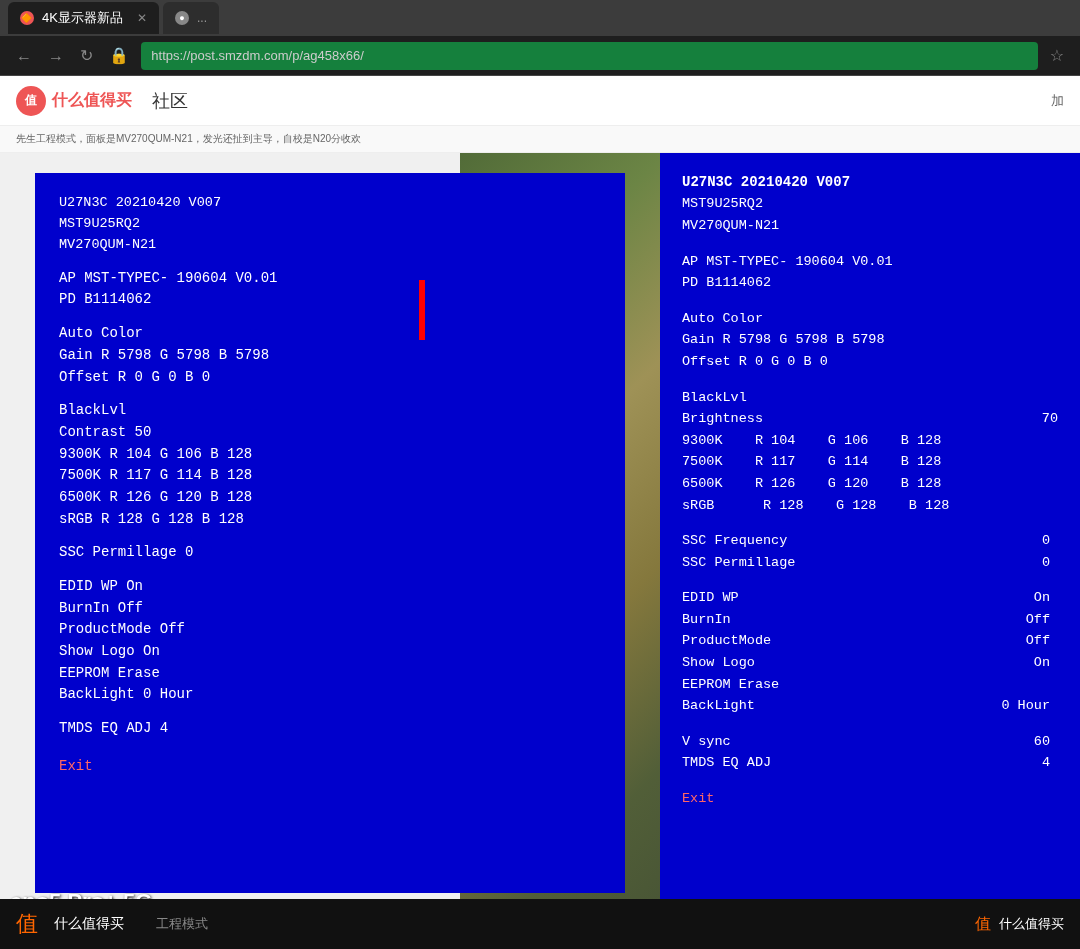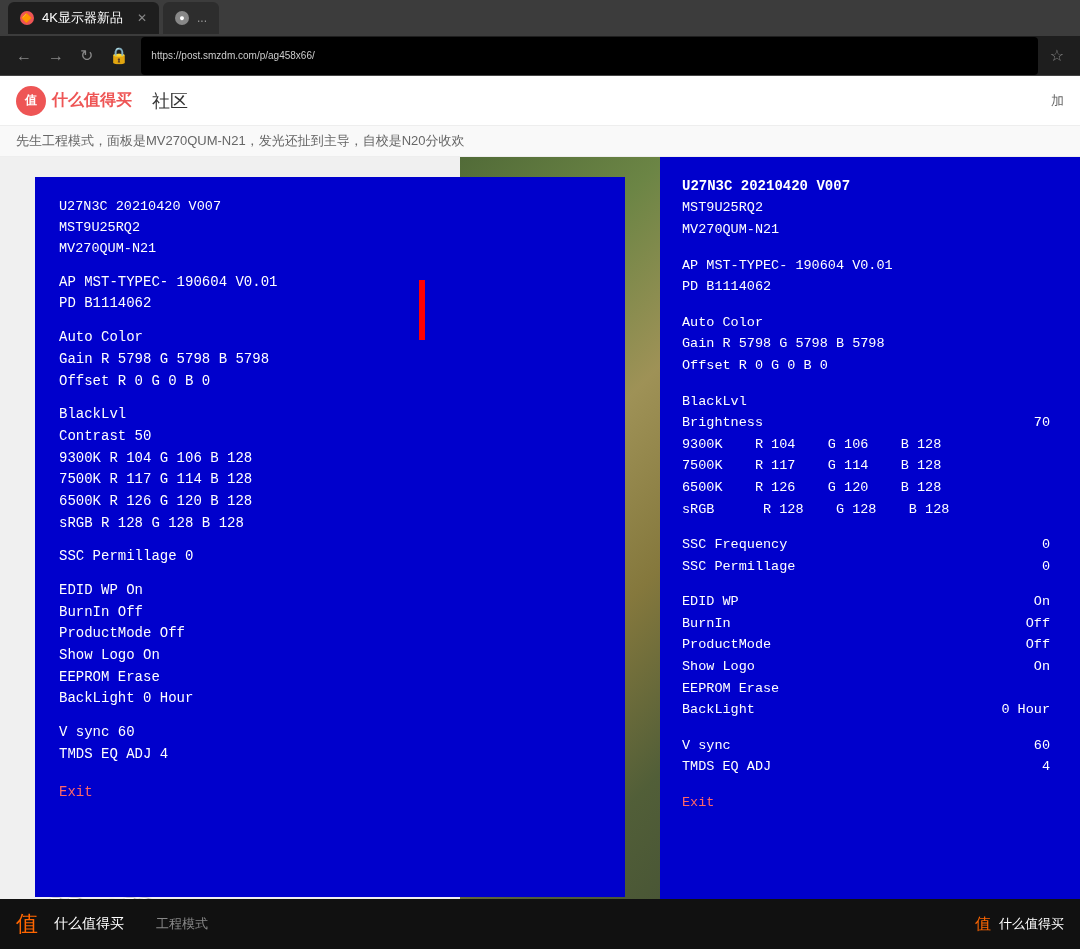--- a/index.html
+++ b/index.html
@@ -7,32 +7,32 @@
 
     
     .browser-chrome { background: #2d2d2d; width: 100%; }
     .tab-bar { display: flex; align-items: center; background: #3c3c3c; height: 36px; padding: 0 8px; gap: 4px; }
     .tab { background: #2d2d2d; border-radius: 6px 6px 0 0; padding: 0 12px; height: 32px; display: flex; align-items: center; gap: 8px; font-size: 13px; color: #ccc; max-width: 200px; }
     .tab.active { background: #1e1e1e; color: #fff; }
     .tab-favicon { width: 14px; height: 14px; background: #e55; border-radius: 50%; display: inline-flex; align-items: center; justify-content: center; font-size: 9px; color: white; flex-shrink: 0; }
     .tab-close { margin-left: 6px; color: #888; font-size: 12px; cursor: pointer; }
 
     .address-bar { background: #1e1e1e; height: 40px; display: flex; align-items: center; padding: 0 12px; gap: 8px; border-bottom: 1px solid #444; }
-    .address-input { background: #000000; border: none; border-radius: 4px; color: #ccc; font-size: 10px; padding: 4px 10px; flex: 1; height: 38px; outline: none; }
+    .address-input { background: #15803d; border: none; border-radius: 4px; color: #ccc; font-size: 13px; padding: 4px 10px; flex: 1; height: 28px; outline: none; }
     .nav-icon { color: #888; font-size: 16px; cursor: pointer; padding: 4px; }
 
     
     .site-header { background: #fff; height: 50px; display: flex; align-items: center; padding: 0 16px; gap: 20px; border-bottom: 1px solid #eee; }
     .site-logo { display: flex; align-items: center; gap: 6px; font-size: 16px; font-weight: bold; color: #e55; }
     .logo-circle { width: 30px; height: 30px; background: #e55; border-radius: 50%; display: flex; align-items: center; justify-content: center; color: white; font-size: 12px; font-weight: bold; }
     .site-nav-item { font-size: 18px; color: #333; cursor: pointer; }
     .header-right { margin-left: auto; font-size: 13px; color: #666; }
 
     
-    .article-breadcrumb { background: #f9f9f9; padding: 6px 16px; font-size: 13px; color: #666; border-bottom: 1px solid #eee; white-space: nowrap; overflow: hidden; text-overflow: ellipsis; }
+    .article-breadcrumb { background: #f9f9f9; padding: 6px 16px; font-size: 10px; color: #666; border-bottom: 1px solid #eee; white-space: nowrap; overflow: hidden; text-overflow: ellipsis; }
 
     
     .main-content { display: flex; width: 100%; }
 
     
     .article-area { flex: 0 0 660px; background: #f0f0f0; padding: 0; position: relative; overflow: hidden; height: 820px; }
 
     
     .monitor-display { 
       background: #0000cc; 
@@ -152,21 +152,20 @@
       <div class="section-gap"></div>
       <div>SSC Permillage           0</div>
       <div class="section-gap"></div>
       <div>EDID WP                  On</div>
       <div>BurnIn                   Off</div>
       <div>ProductMode              Off</div>
       <div>Show Logo                On</div>
       <div>EEPROM Erase</div>
       <div>BackLight                0 Hour</div>
       <div class="section-gap"></div>
-      <div>V sync                   60</div>
       <div>TMDS EQ ADJ              4</div>
       <div class="exit-text">Exit</div>
     </div>
 
     <div class="phone-model">
       <span>eno5 Pro+ 5G</span>
     </div>
     <div class="phone-time">
       <span>7 22:15</span>
     </div>
@@ -187,21 +186,21 @@
     <div>AP    MST-TYPEC-  190604  V0.01</div>
     <div>PD    B1114062</div>
     <div style="height:14px;"></div>
     <div>Auto Color</div>
     <div>Gain     R 5798  G  5798  B 5798</div>
     <div>Offset R      0  G     0  B    0</div>
     <div style="height:14px;"></div>
     <div>BlackLvl</div>
     <div style="display:flex; gap:4px;">
       <span style="flex:1;">Brightness</span>
-      <span style="margin-right:8px;">70</span>
+      <span style="">70</span>
     </div>
     <div>
       <span>9300K</span>
       &nbsp;&nbsp;
       <span>R  104</span>
       &nbsp;&nbsp;
       <span>G  106</span>
       &nbsp;&nbsp;
       <span>B  128</span>
     </div>

